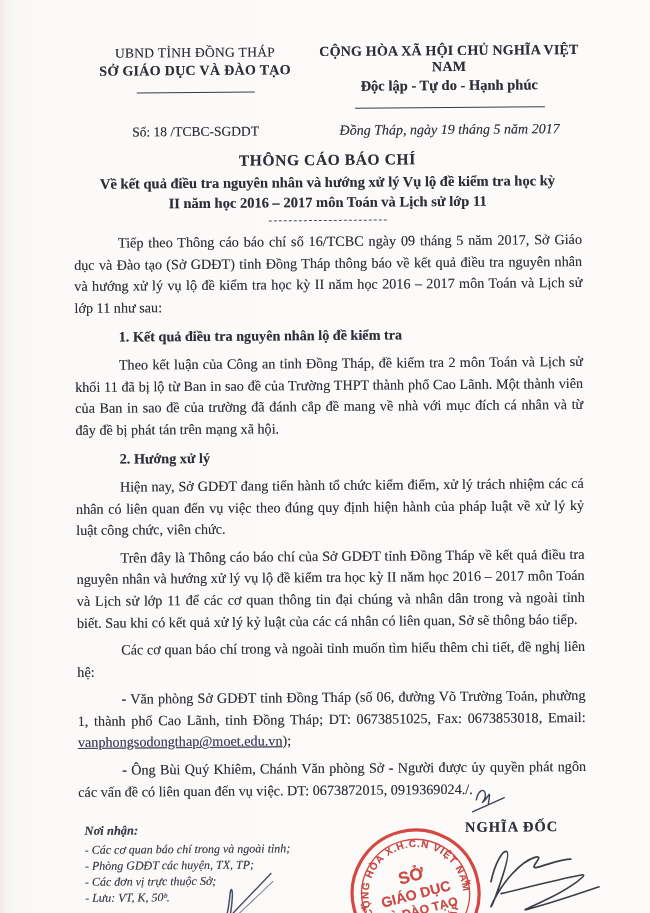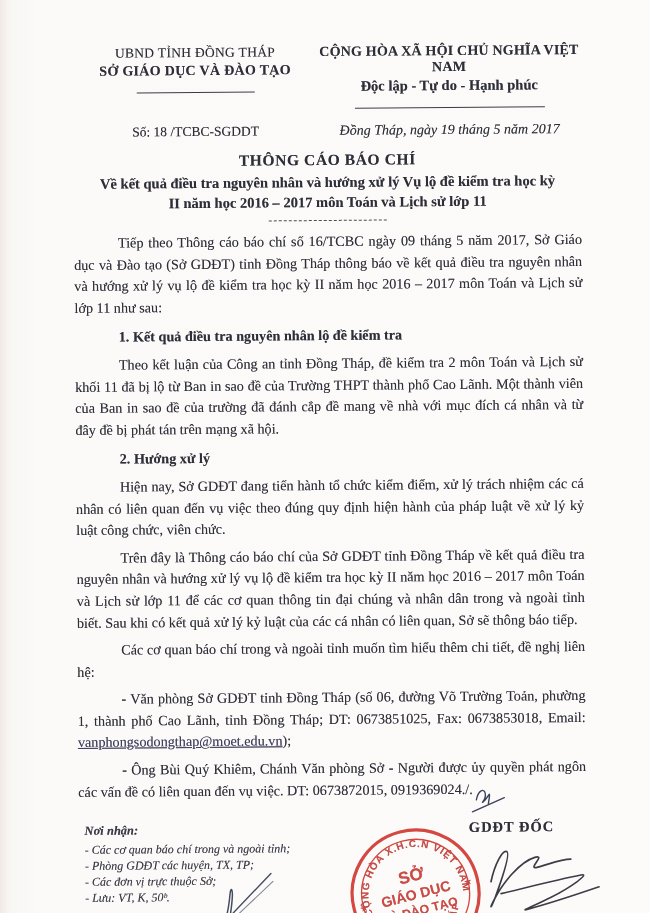--- a/index.html
+++ b/index.html
@@ -111,21 +111,21 @@
 
       <span class="penmark">
         <svg width="120" height="84" viewBox="0 0 120 84">
           <path d="M28 72 C 34 64, 40 58, 44 60 C 48 62, 42 72, 46 70 C 52 66, 54 48, 55 38 C 56 30, 58 34, 57 44 C 56 58, 52 70, 56 72" stroke="#464c63" stroke-width="1.5" fill="none" stroke-linecap="round"></path>
           <path d="M34 82 L 96 18" stroke="#464c63" stroke-width="1.4" fill="none" stroke-linecap="round"></path>
           <path d="M40 80 L 98 26" stroke="#464c63" stroke-width="1" fill="none" stroke-linecap="round" opacity=".7"></path>
         </svg>
       </span>
 
       <div class="signer">
-        <span class="signer-title">GDĐT ĐỐC</span>
+        <span class="signer-title">NGHĨA ĐỐC</span>
       </div>
 
       <span class="seal">
         <svg width="142" height="142" viewBox="0 0 150 150">
           <defs>
             <path id="arcTop" d="M 26 86 A 50 50 0 1 1 124 86"></path>
             <path id="arcBot" d="M 32 62 A 46 46 0 1 0 118 62"></path>
           </defs>
           <circle cx="75" cy="75" r="67" fill="none" stroke="#d03a33" stroke-width="3.4"></circle>
           <circle cx="75" cy="75" r="57" fill="none" stroke="#d03a33" stroke-width="1.4"></circle>

